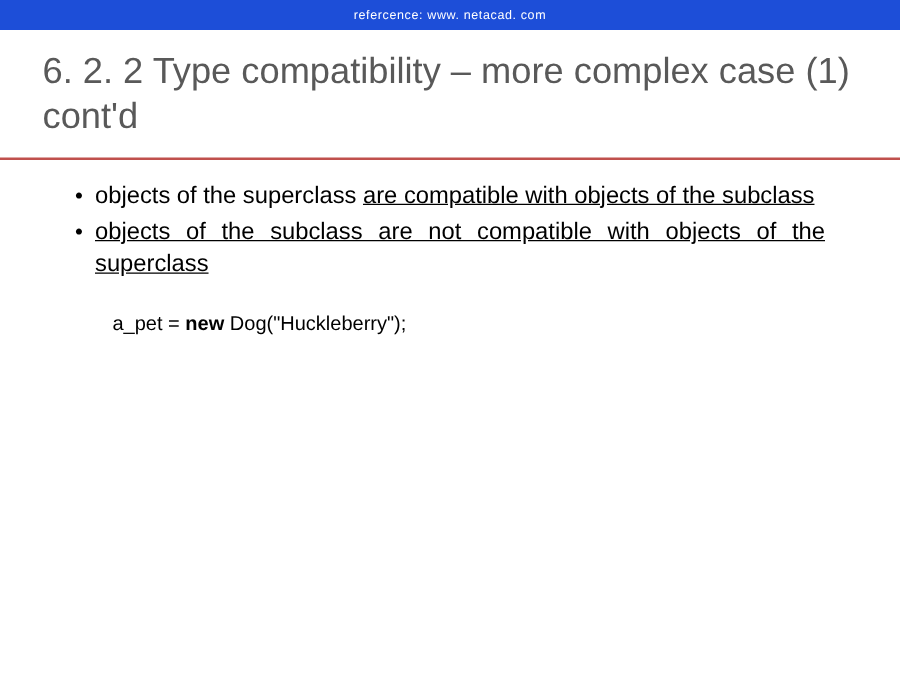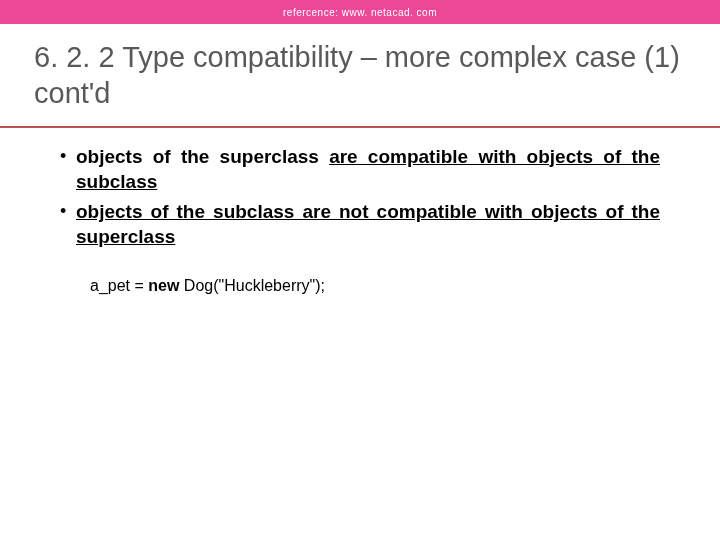--- a/index.html
+++ b/index.html
@@ -6,21 +6,21 @@
   body {
     width: 720px;
     height: 540px;
     background: #ffffff;
     font-family: Arial, Helvetica, sans-serif;
     overflow: hidden;
   }
   .topbar {
     width: 100%;
     height: 24px;
-    background: #ec4899;
+    background: #1d4ed8;
     color: #ffffff;
     font-size: 10px;
     display: flex;
     align-items: center;
     justify-content: center;
     letter-spacing: 0.5px;
   }
   .title {
     padding: 15px 34px 8px 34px;
     font-size: 29px;
@@ -52,21 +52,21 @@
   }
   ul.bullets li::before {
     content: "•";
     position: absolute;
     left: 0;
     top: 0;
     color: #000000;
     font-size: 18px;
   }
   .u { text-decoration: underline; }
-  .b { font-weight: 700; }
+  .b { font-weight: 400; }
   .means {
     font-size: 19px;
     color: #000000;
     line-height: 1.4;
     margin-bottom: 22px;
   }
   .means .line1 { text-decoration: underline; }
   .means .line2 { text-decoration: underline; }
   .code {
     padding-left: 30px;

